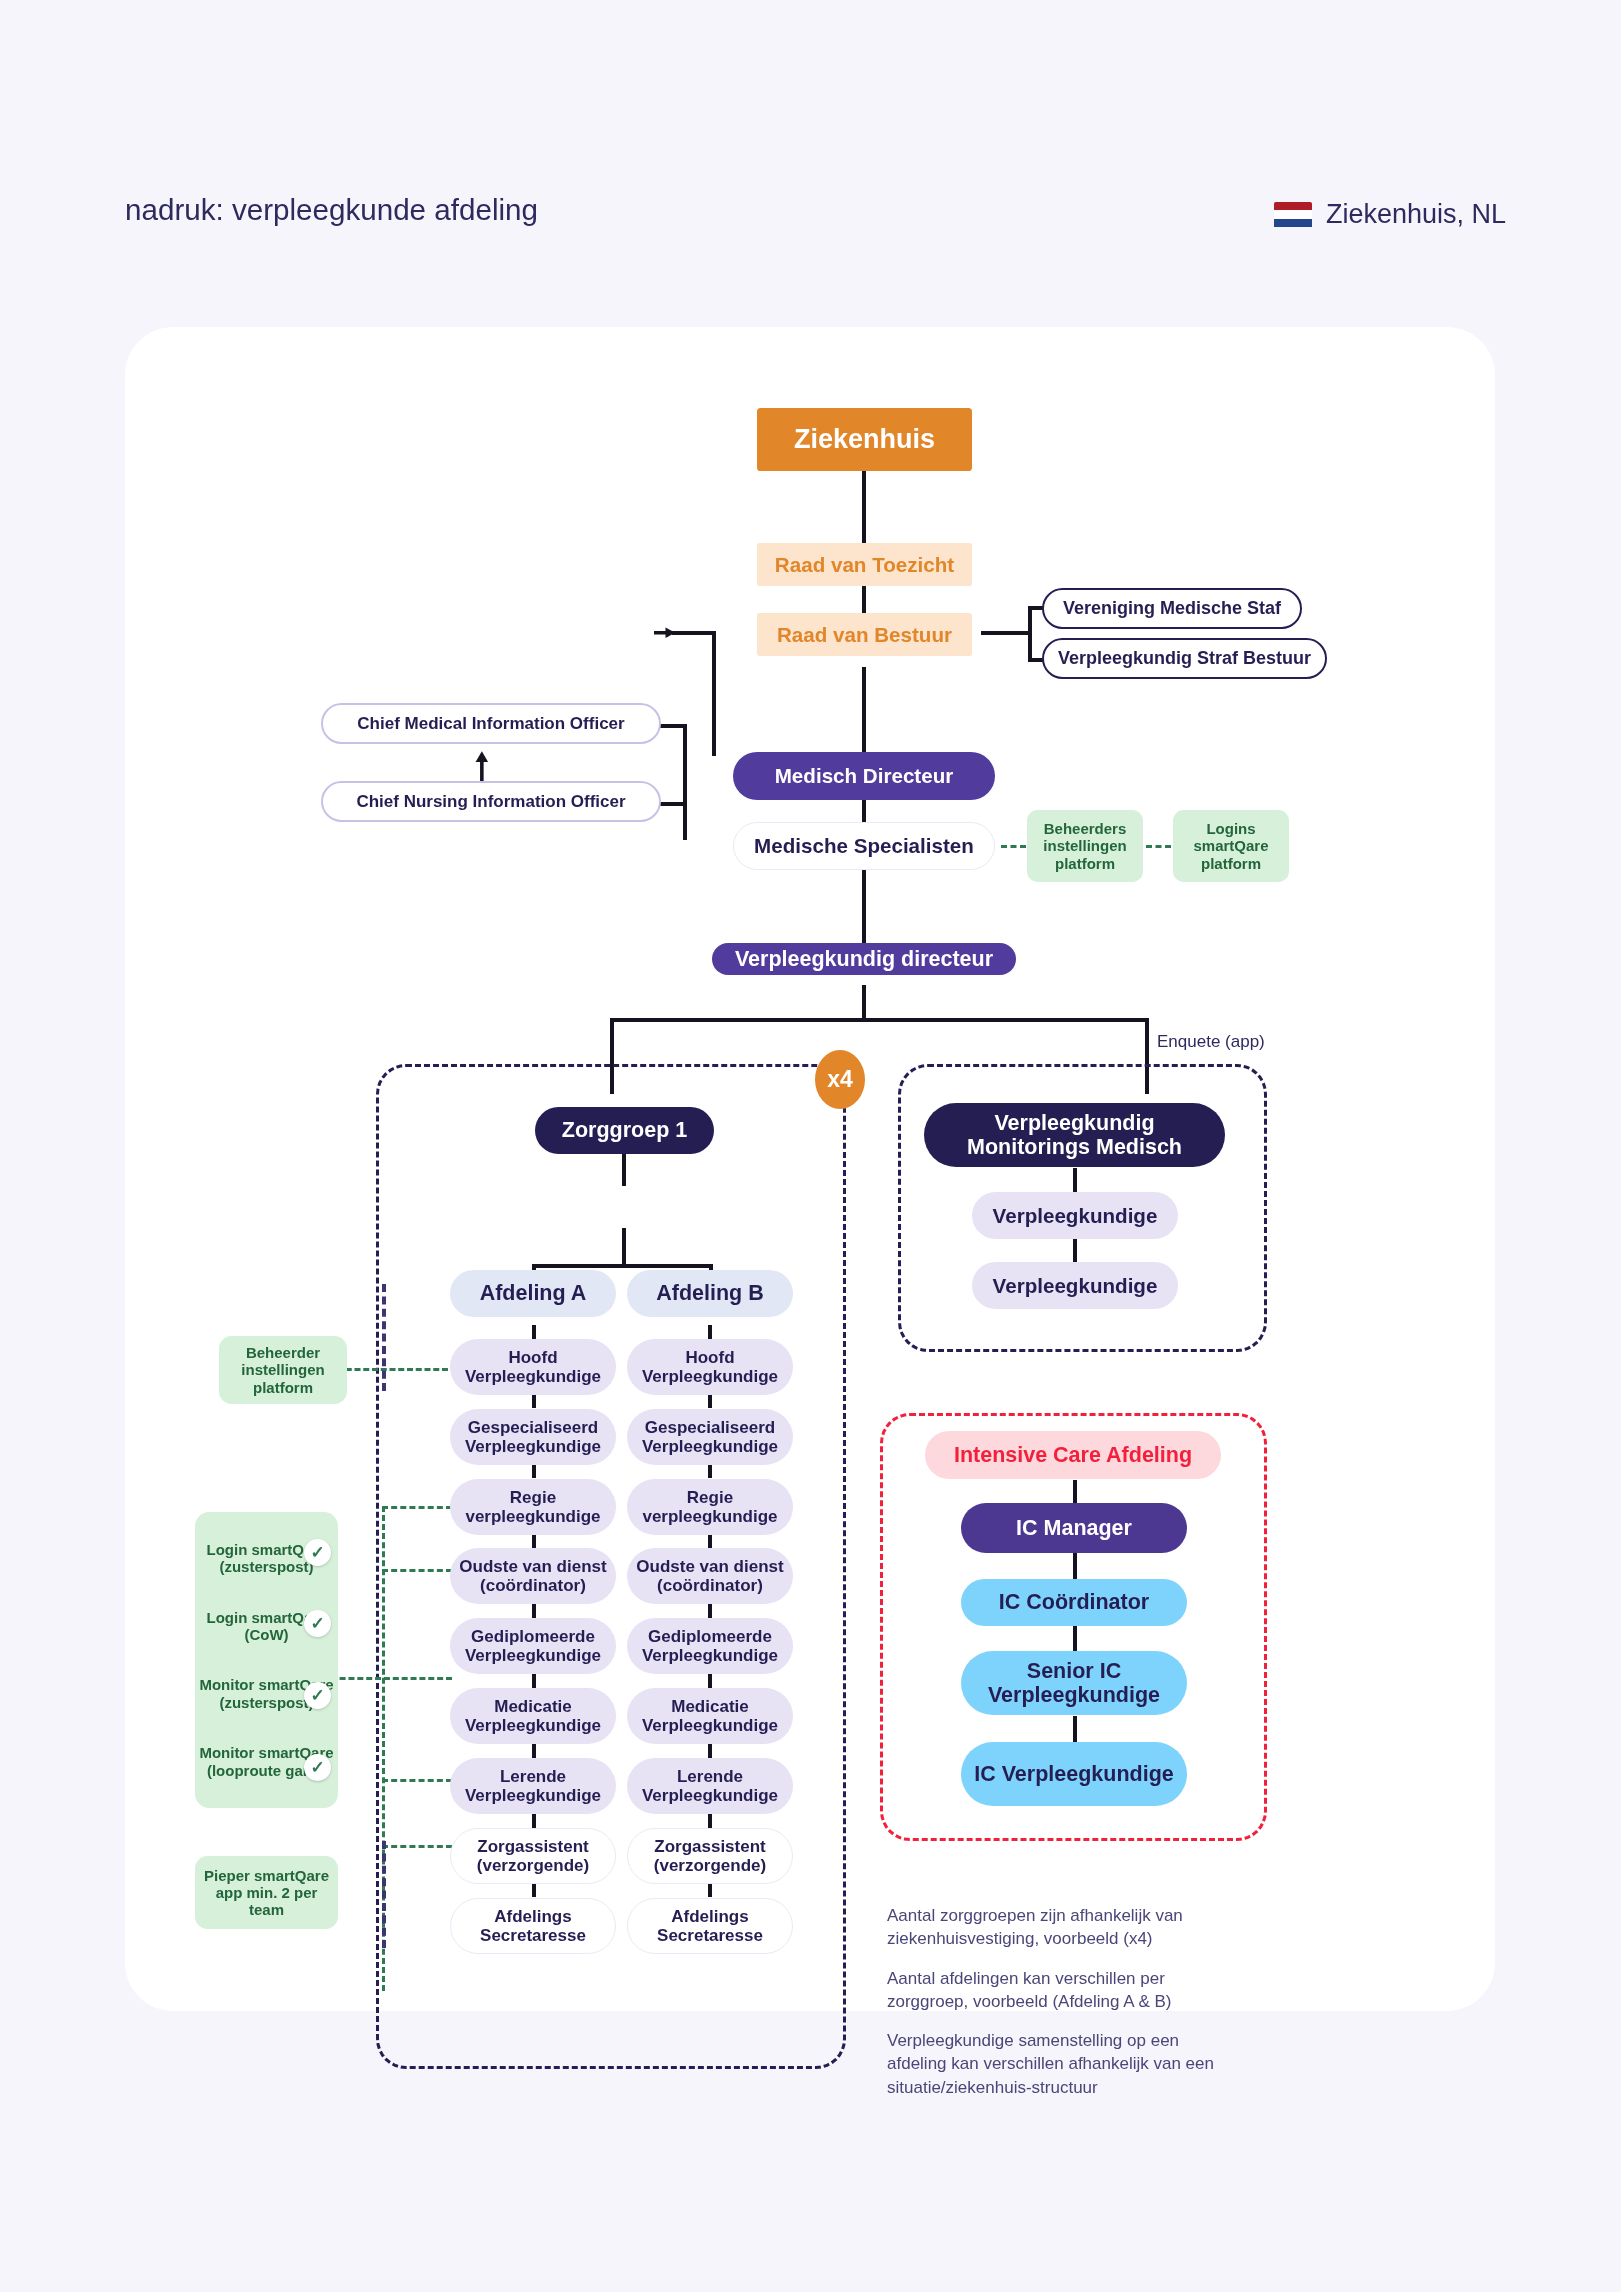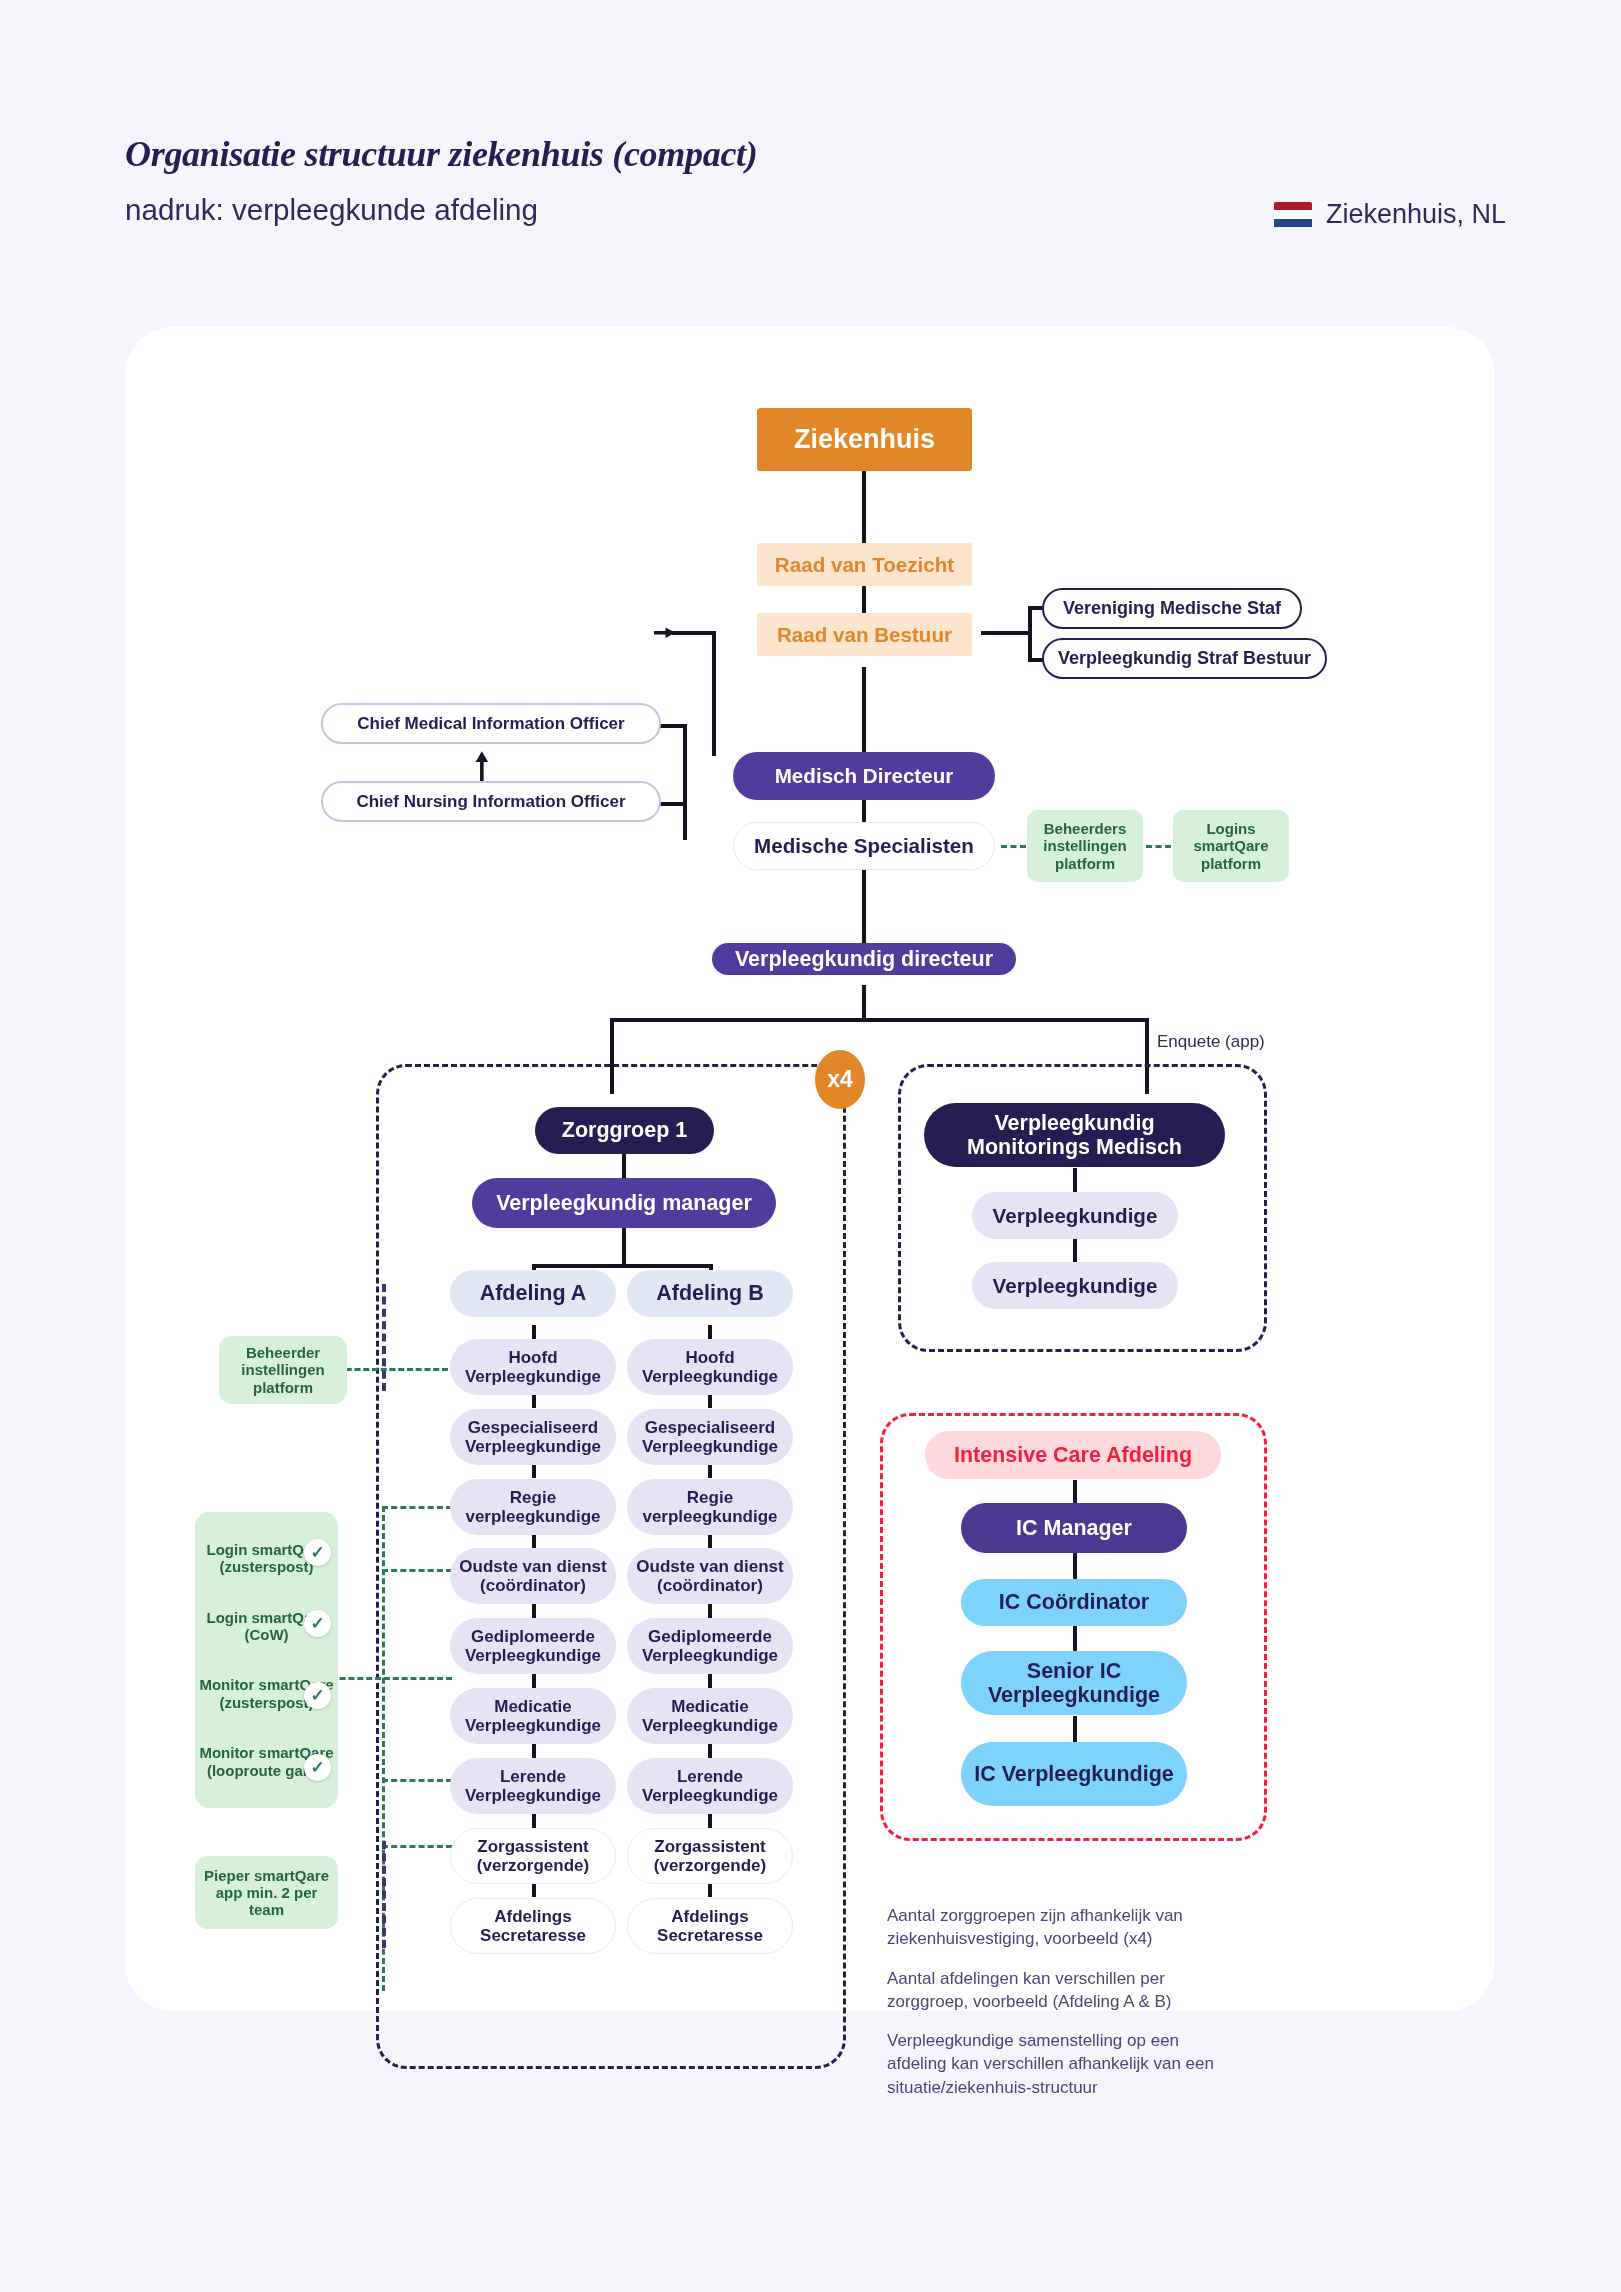--- a/index.html
+++ b/index.html
@@ -105,21 +105,20 @@
     display:flex; flex-direction:column; align-items:center; justify-content:space-around;
     padding: 12.5px 0;
   }
   .gs-item { color:#24663c; font-size:15px; font-weight:700; text-align:center; line-height:1.16; }
 </style>
 </head>
 <body>
 
 <div id="root">
 
-  <div class="hdr-title">Organisatie structuur ziekenhuis (compact)</div>
   <div class="hdr-sub">nadruk: verpleegkunde afdeling</div>
   <div class="hdr-right">
     <span class="flag">
         <i class="r"></i>
         <i class="w"></i>
         <i class="b"></i>
       </span>
     <span class="hdr-right-label">Ziekenhuis, NL</span>
   </div>
 
@@ -187,21 +186,20 @@
   <div class="dash-box" style="left:376px; top:1064px; width:470px; height:1005px;"></div>
   <div class="dash-box" style="left:898px; top:1064px; width:369px; height:288px;"></div>
   <div class="dash-box red" style="left:880px; top:1413px; width:387px; height:428px;"></div>
 
   <div class="badge-x4" style="left:815px; top:1050px;">x4</div>
 
   <div class="enquete" style="left:1157px; top:1032px;">Enquete (app)</div>
 
   <div class="node n-pill-dark" style="left:535px; top:1107px; width:179px; height:47px; font-size:21.5px;">Zorggroep 1</div>
   <div class="ln v" style="left:622px; top:1154px; height:32px;"></div>
-  <div class="node n-pill-purple" style="left:472px; top:1178px; width:304px; height:50px; font-size:21.5px;">Verpleegkundig manager</div>
 
   <div class="ln v" style="left:622px; top:1228px; height:38px;"></div>
   <div class="ln h" style="left:532px; top:1264px; width:181px;"></div>
   <div class="ln v" style="left:532px; top:1264px; height:27px;"></div>
   <div class="ln v" style="left:709px; top:1264px; height:27px;"></div>
 
   <div class="node n-dept" style="left:450px; top:1270px; width:166px; height:47px;">Afdeling A</div>
   <div class="node n-dept" style="left:627px; top:1270px; width:166px; height:47px;">Afdeling B</div>
 
   <div id="col-a">

